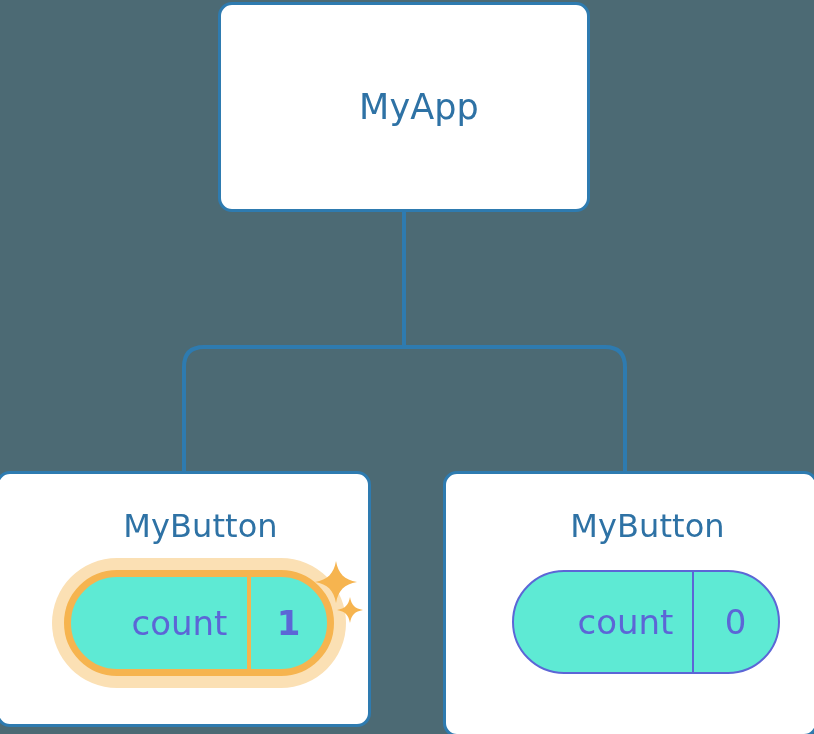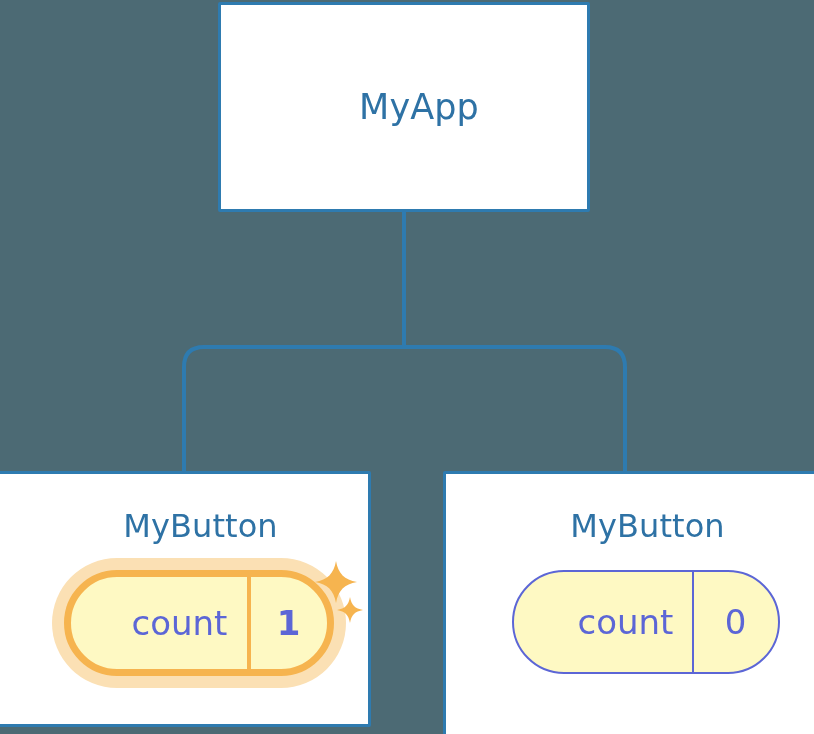--- a/index.html
+++ b/index.html
@@ -31,21 +31,21 @@
     height: 734px;
     z-index: 1;
     pointer-events: none;
   }
 
   
   .card {
     position: absolute;
     background: #ffffff;
     border: 3px solid #2e7bb0;
-    border-radius: 2px;
+    border-radius: 14px;
     box-sizing: border-box;
     z-index: 2;
     display: flex;
     flex-direction: column;
     align-items: center;
     padding-left: 30px;
   }
 
   #app-card {
     left: 218px;
@@ -92,21 +92,21 @@
     position: relative;
     margin-top: 28px;
   }
 
   .pill {
     position: relative;
     display: flex;
     align-items: stretch;
     box-sizing: border-box;
     border-radius: 999px;
-    background: #fef9c3;
+    background: #5eead4;
     overflow: hidden;
   }
 
   .pill-key,
   .pill-val {
     display: flex;
     align-items: center;
     justify-content: center;
     line-height: 1;
     white-space: nowrap;

